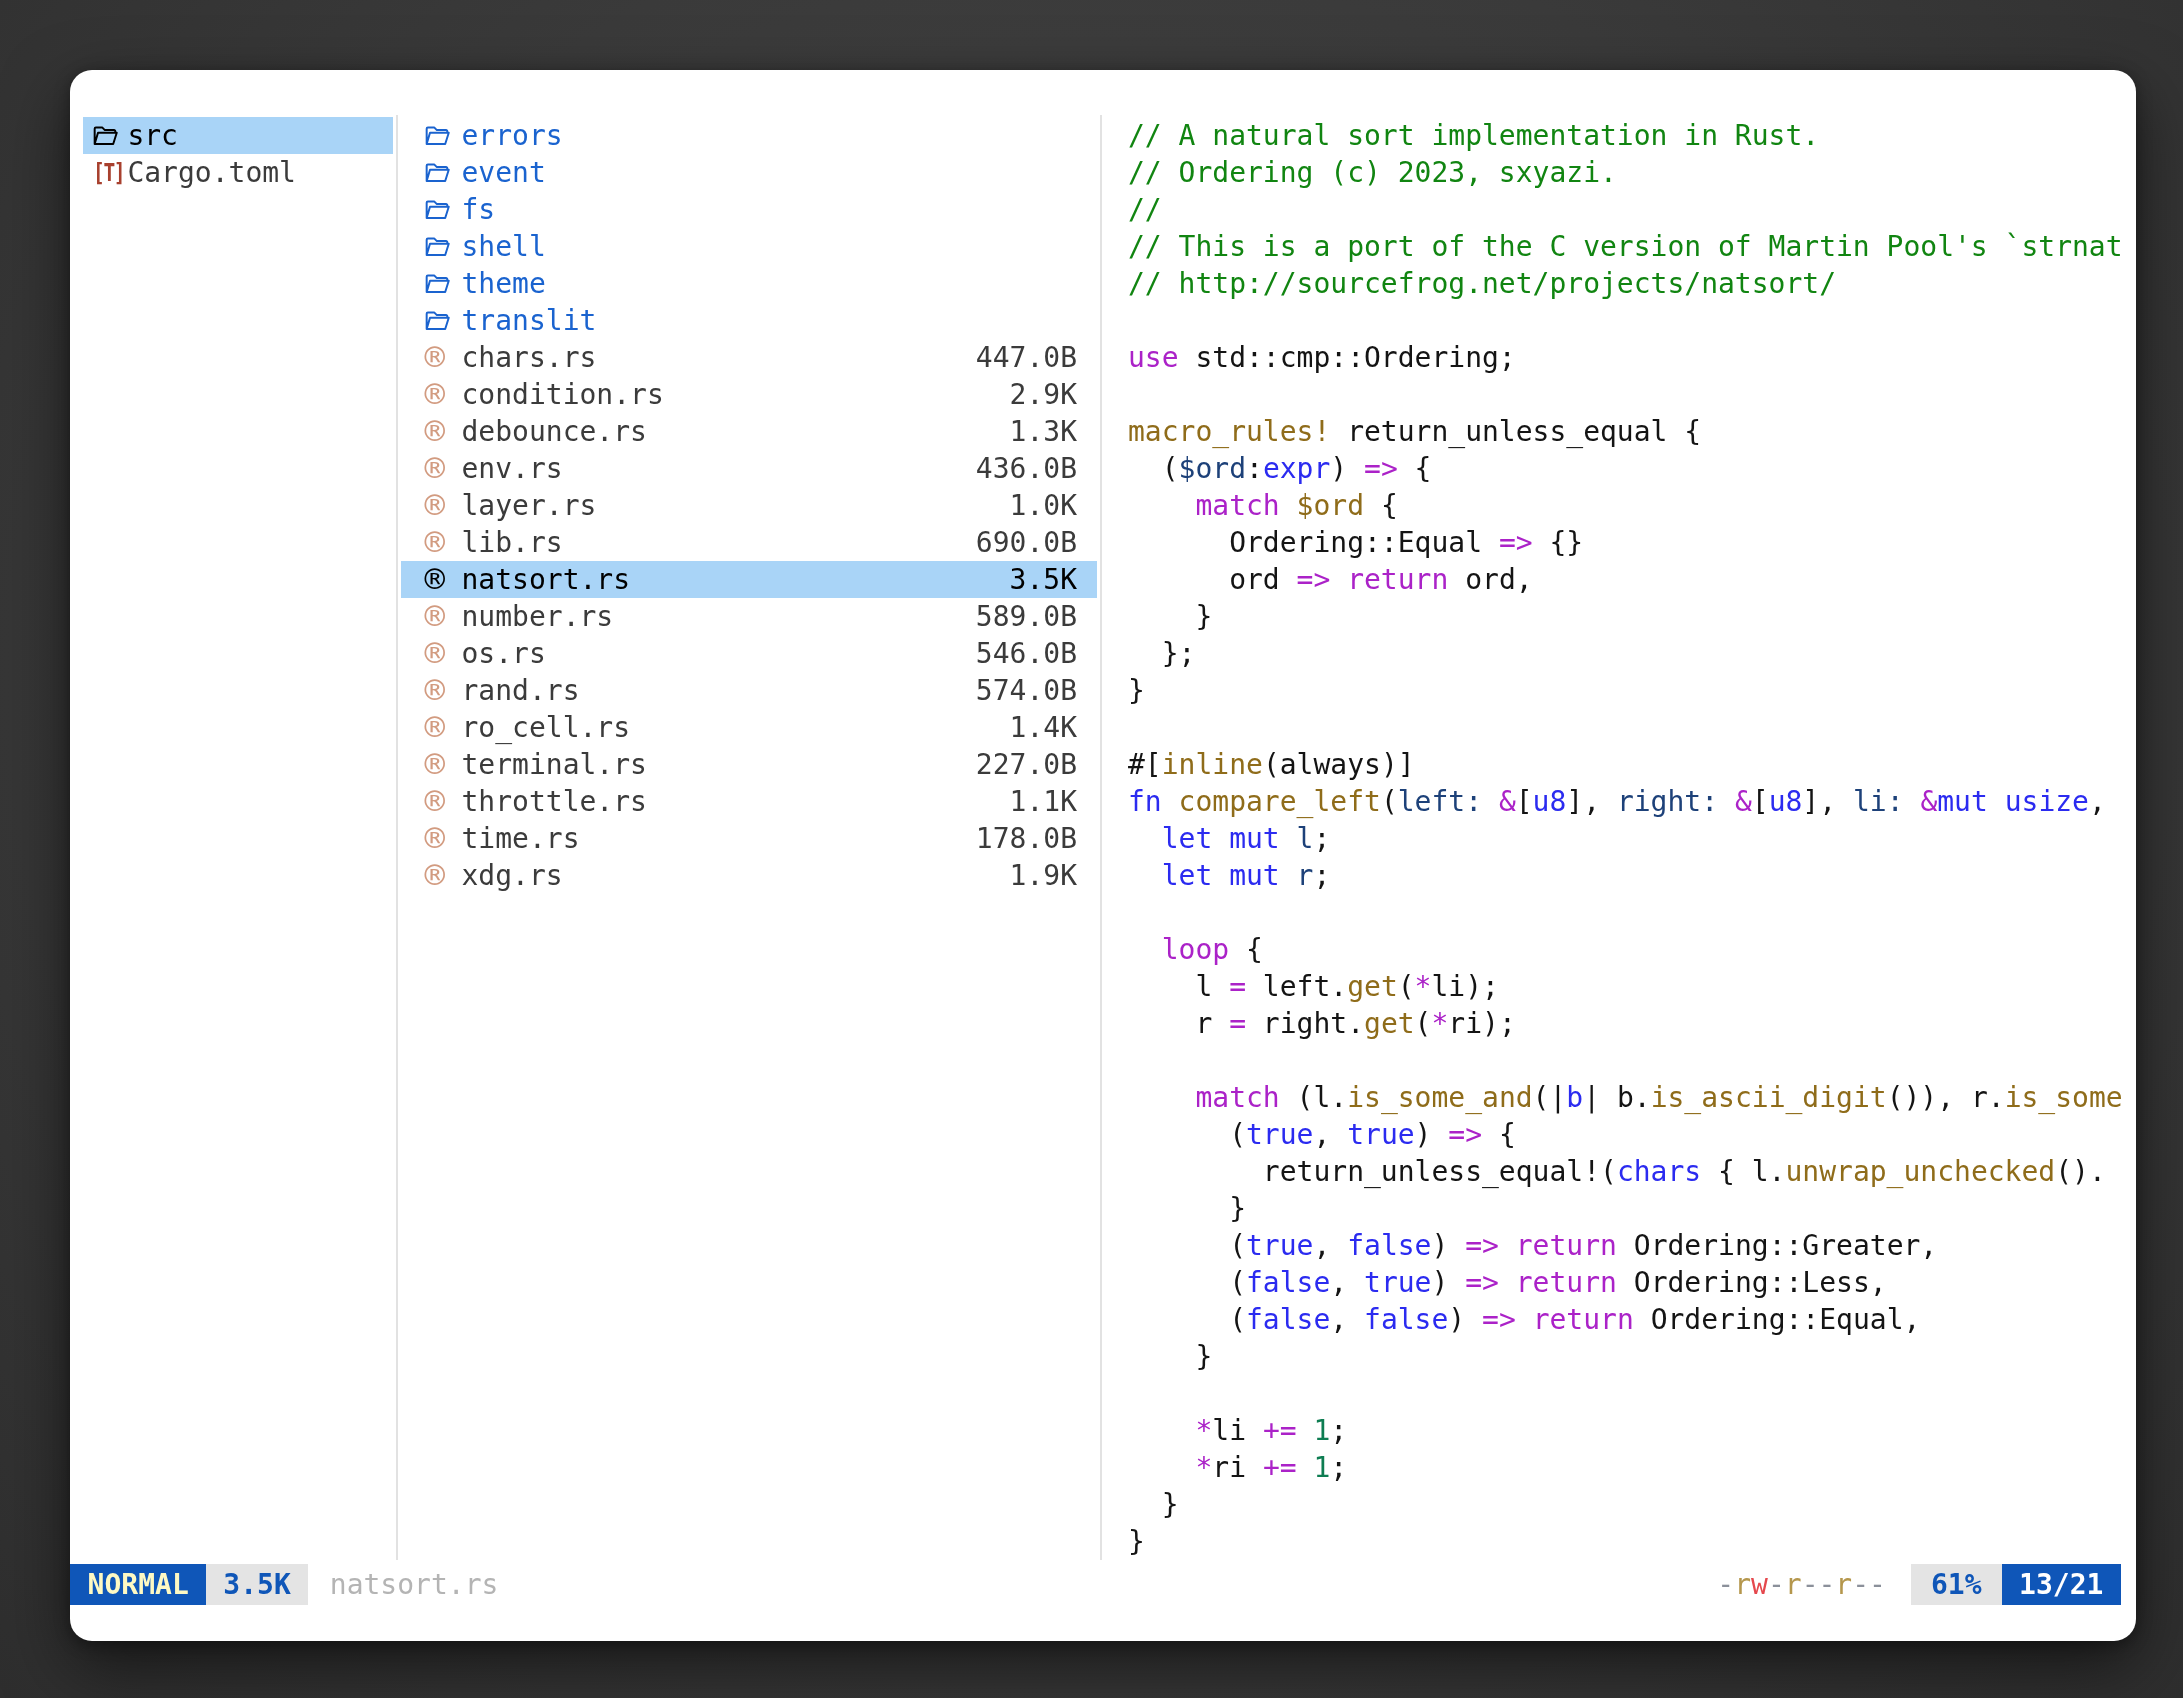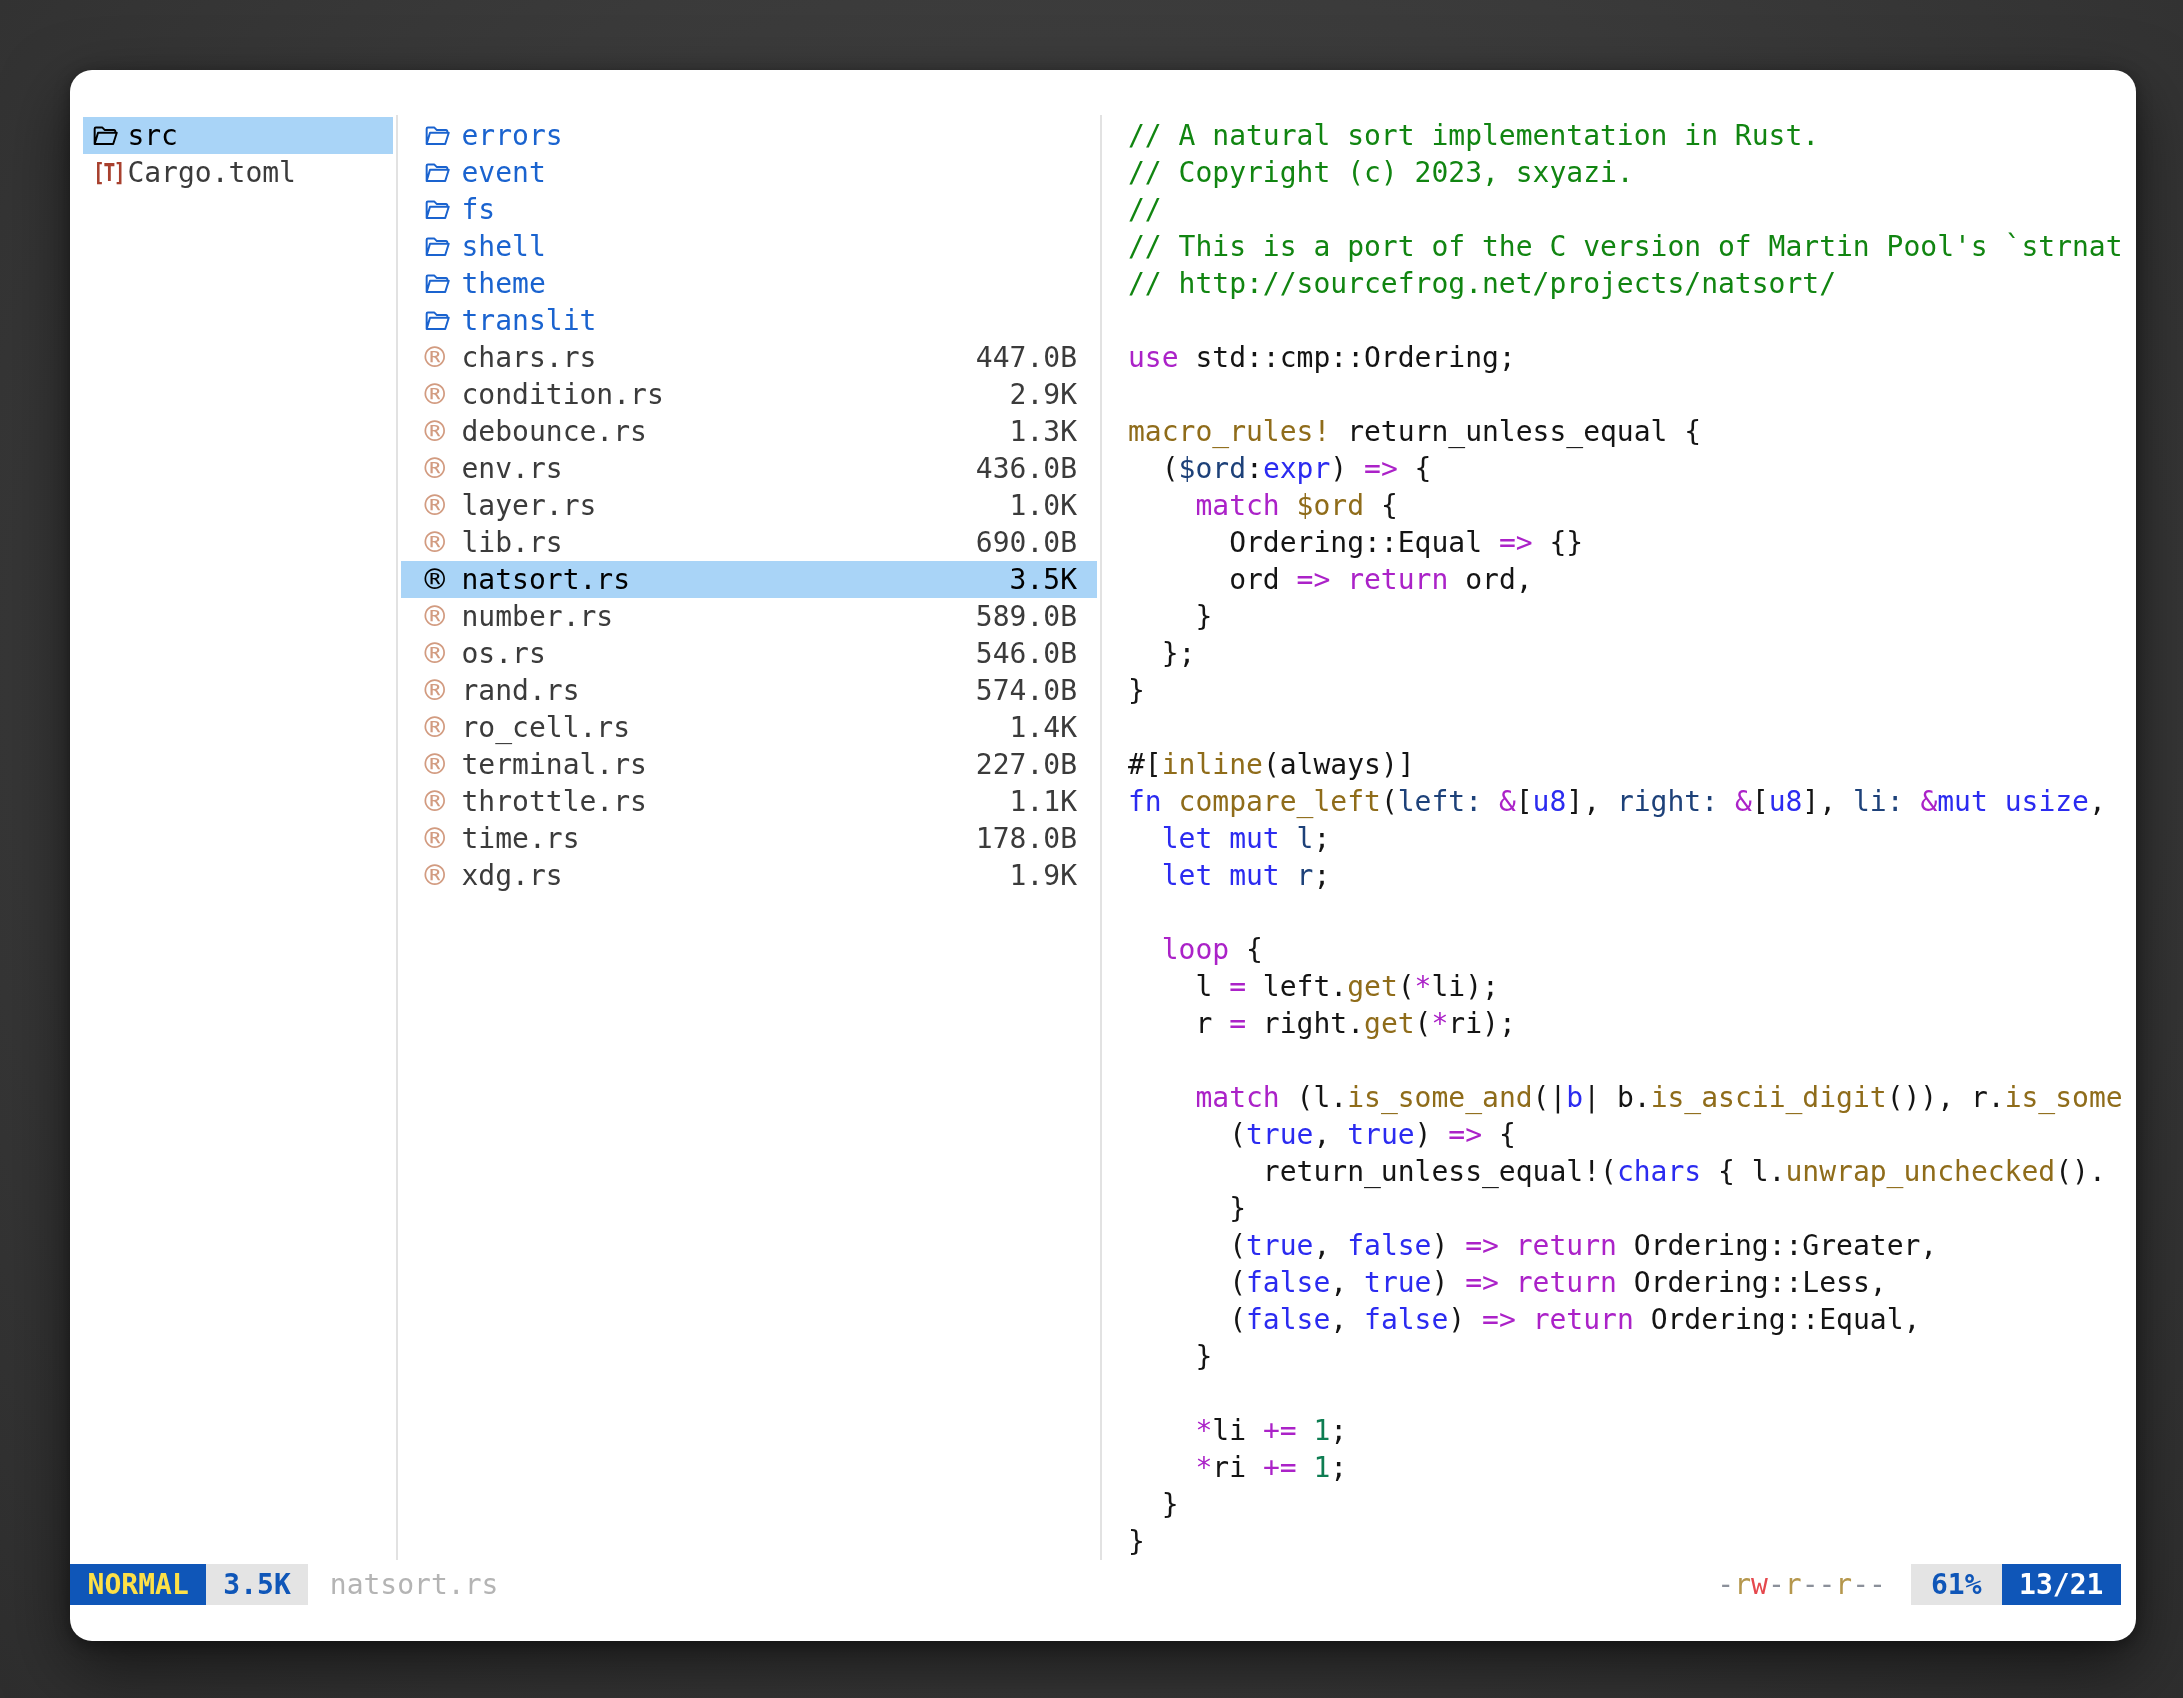--- a/index.html
+++ b/index.html
@@ -44,21 +44,21 @@
   .tk-n{color:var(--code_navy,#1d4179);}
   .tk-o{color:var(--code_olive,#8f6c1a);}
   .tk-g{color:var(--code_number,#0e7d52);}
   .tk-d{color:var(--code_default,#141414);}
 
   .statusbar{
     position:absolute;left:0;top:1494px;width:2066px;height:41px;
     display:flex;align-items:center;font-size:28px;
   }
   .badge{display:inline-block;height:41px;line-height:41px;font-weight:bold;}
-  .badge.mode{background:var(--status_blue,#0f56b8);color:#fde047;padding:0 17.6px;}
+  .badge.mode{background:var(--status_blue,#0f56b8);color:#fef9c3;padding:0 17.6px;}
   .badge.szb{background:var(--status_badge_gray,#e4e4e4);color:var(--status_blue,#0f56b8);padding:0 17px;}
   .fname{color:var(--status_filename_gray,#b4b4b4);margin-left:22px;}
   .sb-right{position:absolute;right:15px;top:0;height:41px;display:flex;align-items:center;}
   .perms{margin-right:17px;letter-spacing:0;}
   .perms .p-dash{color:var(--perm_dash,#8b909a);}
   .perms .p-r{color:var(--perm_read,#b5974d);}
   .perms .p-w{color:var(--perm_write,#e5484d);}
   .badge.pct{background:var(--status_badge_gray,#e4e4e4);color:var(--status_blue,#0f56b8);padding:0 20px;margin-left:8px;}
   .badge.pos{background:var(--status_blue,#0f56b8);color:#ffffff;padding:0 17.6px;}
 </style>
@@ -104,21 +104,21 @@
       <div class="row"><span class="ric"><span class="ricon">®</span></span><span class="lbl">rand.rs</span><span class="sz">574.0B</span></div>
       <div class="row"><span class="ric"><span class="ricon">®</span></span><span class="lbl">ro_cell.rs</span><span class="sz">1.4K</span></div>
       <div class="row"><span class="ric"><span class="ricon">®</span></span><span class="lbl">terminal.rs</span><span class="sz">227.0B</span></div>
       <div class="row"><span class="ric"><span class="ricon">®</span></span><span class="lbl">throttle.rs</span><span class="sz">1.1K</span></div>
       <div class="row"><span class="ric"><span class="ricon">®</span></span><span class="lbl">time.rs</span><span class="sz">178.0B</span></div>
       <div class="row"><span class="ric"><span class="ricon">®</span></span><span class="lbl">xdg.rs</span><span class="sz">1.9K</span></div>
     </div>
   <div class="sep sep2"></div>
   <div id="code-pane" class="pane">
       <div class="cline"><span class="tk-c">// A natural sort implementation in Rust.</span></div>
-      <div class="cline"><span class="tk-c">// Copyright (c) 2023, sxyazi.</span></div>
+      <div class="cline"><span class="tk-c">// Ordering (c) 2023, sxyazi.</span></div>
       <div class="cline"><span class="tk-c">//</span></div>
       <div class="cline"><span class="tk-c">// This is a port of the C version of Martin Pool's `strnat</span></div>
       <div class="cline"><span class="tk-c">// http://sourcefrog.net/projects/natsort/</span></div>
       <div class="cline">&nbsp;</div>
       <div class="cline"><span class="tk-k">use</span><span class="tk-d"> std::cmp::Ordering;</span></div>
       <div class="cline">&nbsp;</div>
       <div class="cline"><span class="tk-o">macro_rules!</span><span class="tk-d"> return_unless_equal {</span></div>
       <div class="cline"><span class="tk-d">  (</span><span class="tk-n">$ord</span><span class="tk-d">:</span><span class="tk-b">expr</span><span class="tk-d">) </span><span class="tk-k">=&gt;</span><span class="tk-d"> {</span></div>
       <div class="cline"><span class="tk-d">    </span><span class="tk-k">match</span><span class="tk-d"> </span><span class="tk-o">$ord</span><span class="tk-d"> {</span></div>
       <div class="cline"><span class="tk-d">      Ordering::Equal </span><span class="tk-k">=&gt;</span><span class="tk-d"> {}</span></div>

